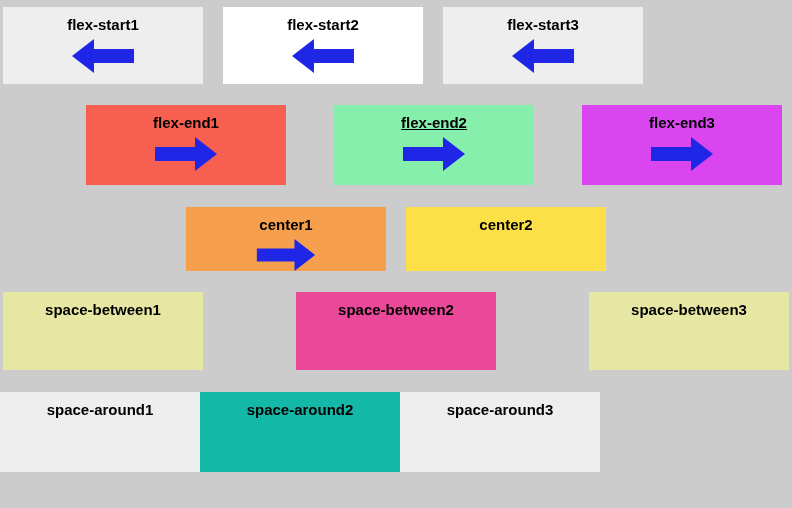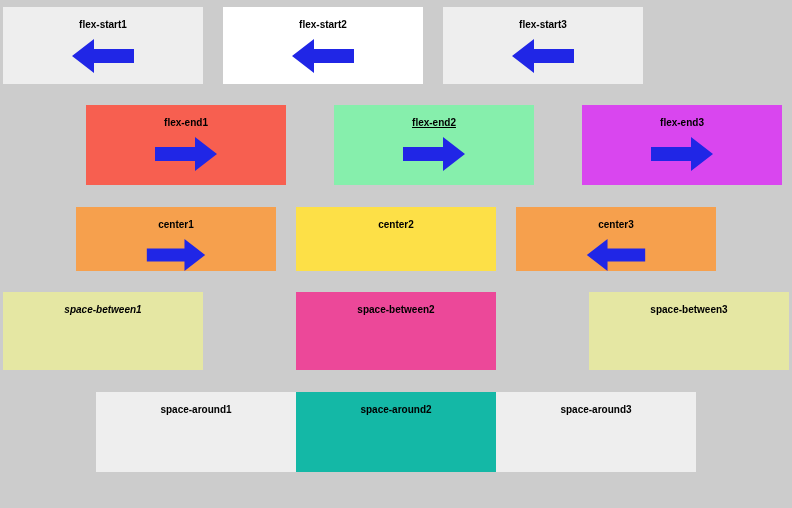--- a/index.html
+++ b/index.html
@@ -26,21 +26,21 @@
   .box {
     width: 200px;
     box-sizing: border-box;
     display: flex;
     flex-direction: column;
     align-items: center;
     flex: 0 0 auto;
   }
   .label {
     font-weight: bold;
-    font-size: 10px;
+    font-size: 15px;
     line-height: 19px;
     color: #000000;
     margin-top: 8px;
     white-space: nowrap;
   }
   .arrow {
     margin-top: 5px;
     display: block;
   }
   
@@ -48,21 +48,21 @@
   .r1 .box { margin-right: 20px; }
   
   .r2 { justify-content: flex-end; padding-right: 10px; margin-top: 21px; height: 80px; gap: 28px; }
   .r2 .box { margin-left: 20px; }
   
   .r3 { justify-content: center; margin-top: 22px; height: 64px; }
   .r3 .box { margin-left: 10px; margin-right: 10px; }
   
   .r4 { justify-content: space-between; padding-left: 3px; padding-right: 3px; margin-top: 21px; height: 78px; }
   
-  .r5 { justify-content: center; margin-top: 22px; height: 80px; }
+  .r5 { justify-content: flex-start; margin-top: 22px; height: 80px; }
 </style>
 </head>
 <body>
 
 <div class="stage">
 
   <div class="row r1">
     <div class="box" style="background-color: rgb(238, 238, 238);">
       <div class="label">flex-start1</div>
       <svg class="arrow" width="62" height="34" viewBox="0 0 62 34">
@@ -107,30 +107,24 @@
   <div class="row r3">
     <div class="box" style="background-color: rgb(246, 160, 77);">
       <div class="label">center1</div>
       <svg class="arrow" width="62" height="34" viewBox="0 0 62 34">
         <polygon points="62,17 40,0 40,10 0,10 0,24 40,24 40,34" fill="#2026e6"></polygon>
       </svg>
     </div>
     <div class="box" style="background-color: #fde047;">
       <div class="label">center2</div>
     </div>
-    <div class="box" style="background-color: rgb(246, 160, 77);">
-      <div class="label">center3</div>
-      <svg class="arrow" width="62" height="34" viewBox="0 0 62 34">
-        <polygon points="0,17 22,0 22,10 62,10 62,24 22,24 22,34" fill="#2026e6"></polygon>
-      </svg>
-    </div>
   </div>
 
   <div class="row r4">
-    <div class="box" style="background-color: rgb(229, 231, 163); font-style: italic;">
+    <div class="box" style="background-color: rgb(229, 231, 163);">
       <div class="label">space-between1</div>
     </div>
     <div class="box" style="background-color: #ec4899;">
       <div class="label">space-between2</div>
     </div>
     <div class="box" style="background-color: rgb(229, 231, 163);">
       <div class="label">space-between3</div>
     </div>
   </div>
 

